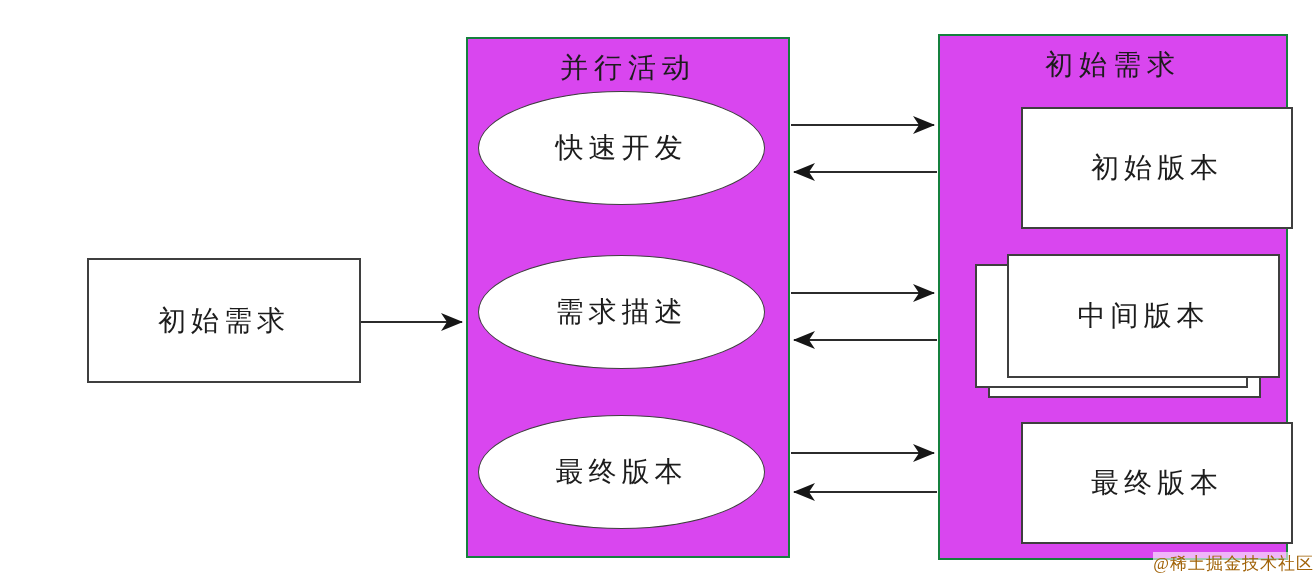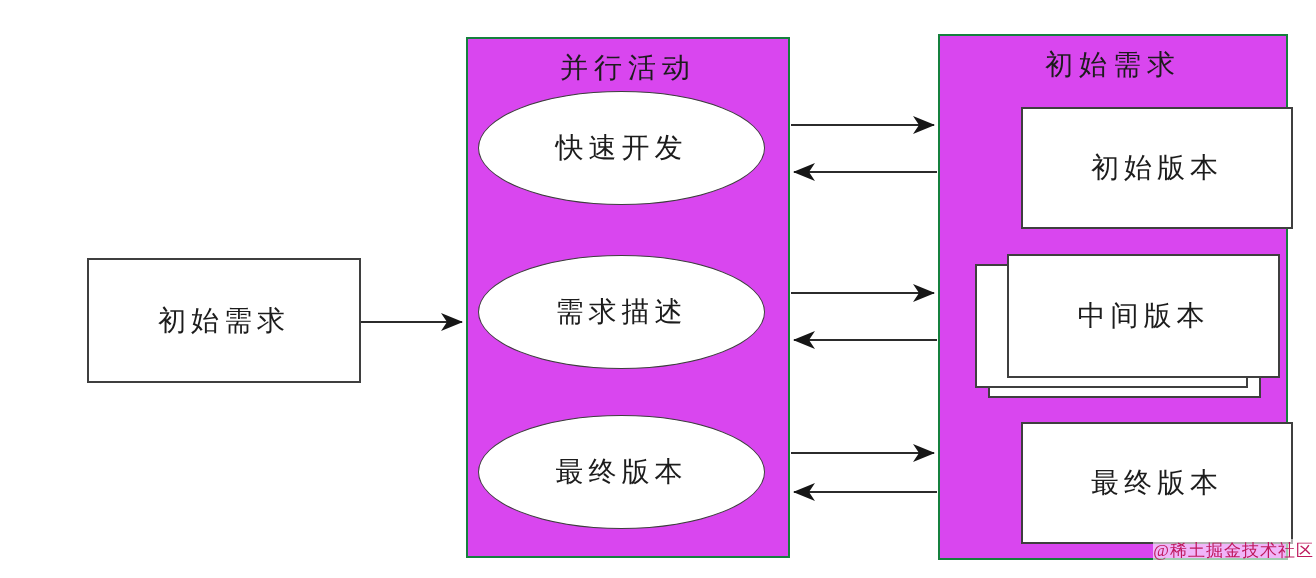--- a/index.html
+++ b/index.html
@@ -74,24 +74,24 @@
     width: 287px;
     height: 114px;
     left: 478px;
   }
   .e1 { top: 91px; }
   .e2 { top: 255px; }
   .e3 { top: 415px; }
   .watermark {
     position: absolute;
     right: 2px;
-    bottom: 16px;
+    bottom: 3px;
     font-size: 17px;
     letter-spacing: 1px;
-    color: #be185d;
+    color: #a16207;
     background: rgba(255,255,255,0.6);
     white-space: nowrap;
   }
 </style>
 </head>
 <body>
 
 <div class="canvas">
 
   <div class="panel middle-panel">

